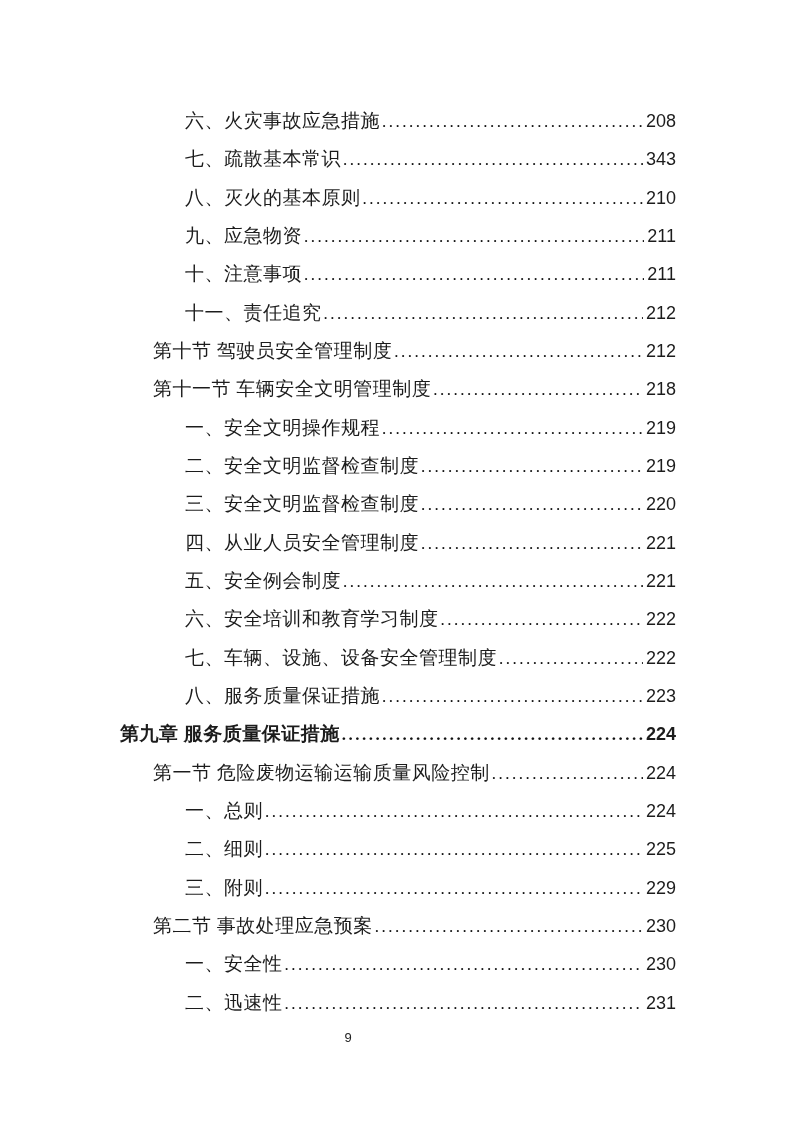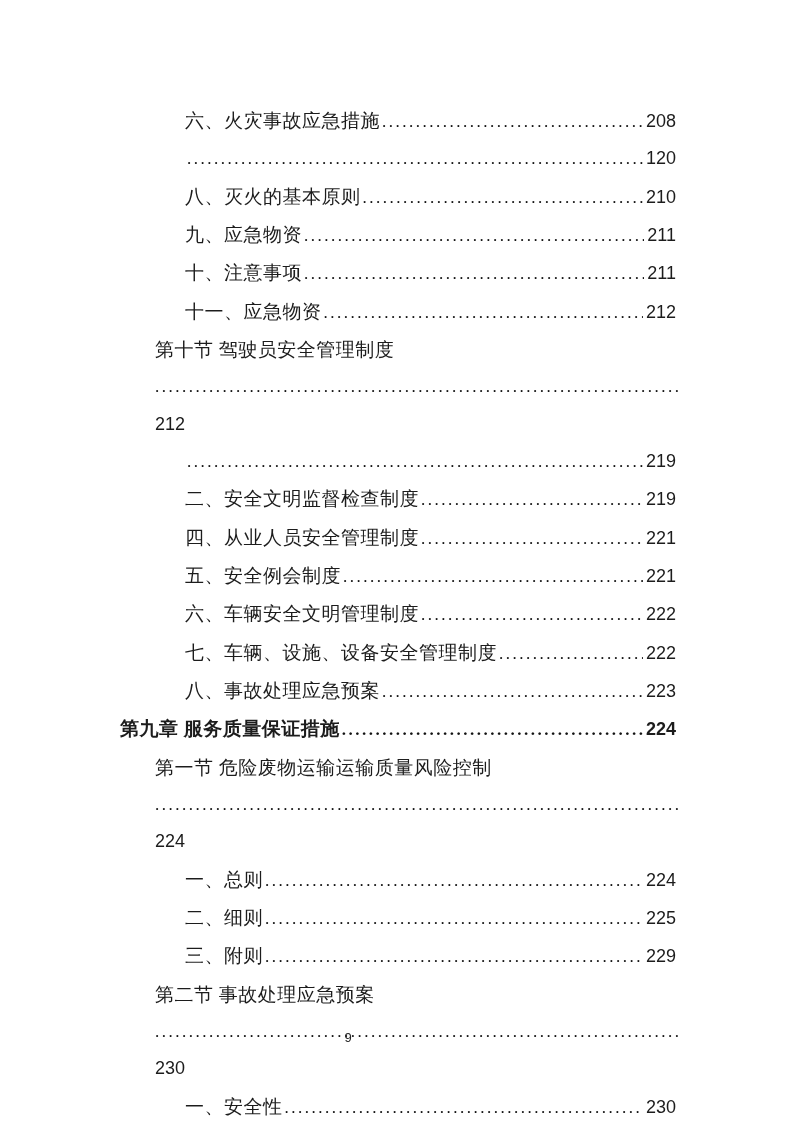--- a/index.html
+++ b/index.html
@@ -46,21 +46,21 @@
   .toc-row .leader::after {
     content: "......................................................................................................................................................................................";
   }
   .toc-row .pagenum {
     flex: 0 0 auto;
     font-family: "Liberation Sans", "DejaVu Sans", sans-serif;
     font-size: 18px;
     text-align: left;
   }
   .lvl1 { padding-left: 0; }
-  .lvl2 { padding-left: 33px; flex-direction: column; }
+  .lvl2 { padding-left: 33px; }
   .lvl3 { padding-left: 65px; }
   .bold { font-weight: 700; }
   .bold .leader { font-weight: 700; }
   .bold .pagenum { font-weight: 700; }
   .footer {
     position: absolute;
     left: 0;
     top: 1030px;
     width: 100%;
     text-align: center;
@@ -74,79 +74,91 @@
 <body>
 
 <main class="page">
   <nav class="toc">
       <div class="toc-row lvl3">
         <span class="label">六、火灾事故应急措施</span>
         <span class="leader"></span>
         <span class="pagenum">208</span>
       </div>
       <div class="toc-row lvl3">
-        <span class="leader"></span>
-        <span class="pagenum">120</span>
+        <span class="label">七、疏散基本常识</span>
+        <span class="leader"></span>
+        <span class="pagenum">343</span>
       </div>
       <div class="toc-row lvl3">
         <span class="label">八、灭火的基本原则</span>
         <span class="leader"></span>
         <span class="pagenum">210</span>
       </div>
       <div class="toc-row lvl3">
         <span class="label">九、应急物资</span>
         <span class="leader"></span>
         <span class="pagenum">211</span>
       </div>
       <div class="toc-row lvl3">
         <span class="label">十、注意事项</span>
         <span class="leader"></span>
         <span class="pagenum">211</span>
       </div>
       <div class="toc-row lvl3">
-        <span class="label">十一、应急物资</span>
+        <span class="label">十一、责任追究</span>
         <span class="leader"></span>
         <span class="pagenum">212</span>
       </div>
       <div class="toc-row lvl2">
         <span class="label">第十节 驾驶员安全管理制度</span>
         <span class="leader"></span>
         <span class="pagenum">212</span>
       </div>
-      <div class="toc-row lvl3">
+      <div class="toc-row lvl2">
+        <span class="label">第十一节 车辆安全文明管理制度</span>
+        <span class="leader"></span>
+        <span class="pagenum">218</span>
+      </div>
+      <div class="toc-row lvl3">
+        <span class="label">一、安全文明操作规程</span>
         <span class="leader"></span>
         <span class="pagenum">219</span>
       </div>
       <div class="toc-row lvl3">
         <span class="label">二、安全文明监督检查制度</span>
         <span class="leader"></span>
         <span class="pagenum">219</span>
       </div>
       <div class="toc-row lvl3">
+        <span class="label">三、安全文明监督检查制度</span>
+        <span class="leader"></span>
+        <span class="pagenum">220</span>
+      </div>
+      <div class="toc-row lvl3">
         <span class="label">四、从业人员安全管理制度</span>
         <span class="leader"></span>
         <span class="pagenum">221</span>
       </div>
       <div class="toc-row lvl3">
         <span class="label">五、安全例会制度</span>
         <span class="leader"></span>
         <span class="pagenum">221</span>
       </div>
       <div class="toc-row lvl3">
-        <span class="label">六、车辆安全文明管理制度</span>
+        <span class="label">六、安全培训和教育学习制度</span>
         <span class="leader"></span>
         <span class="pagenum">222</span>
       </div>
       <div class="toc-row lvl3">
         <span class="label">七、车辆、设施、设备安全管理制度</span>
         <span class="leader"></span>
         <span class="pagenum">222</span>
       </div>
       <div class="toc-row lvl3">
-        <span class="label">八、事故处理应急预案</span>
+        <span class="label">八、服务质量保证措施</span>
         <span class="leader"></span>
         <span class="pagenum">223</span>
       </div>
       <div class="toc-row lvl1 bold">
         <span class="label">第九章 服务质量保证措施</span>
         <span class="leader"></span>
         <span class="pagenum">224</span>
       </div>
       <div class="toc-row lvl2">
         <span class="label">第一节 危险废物运输运输质量风险控制</span>

